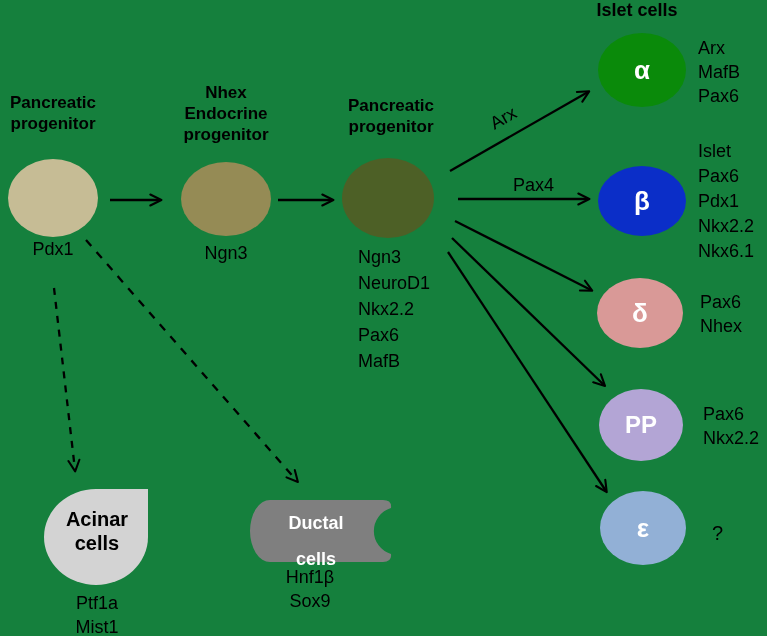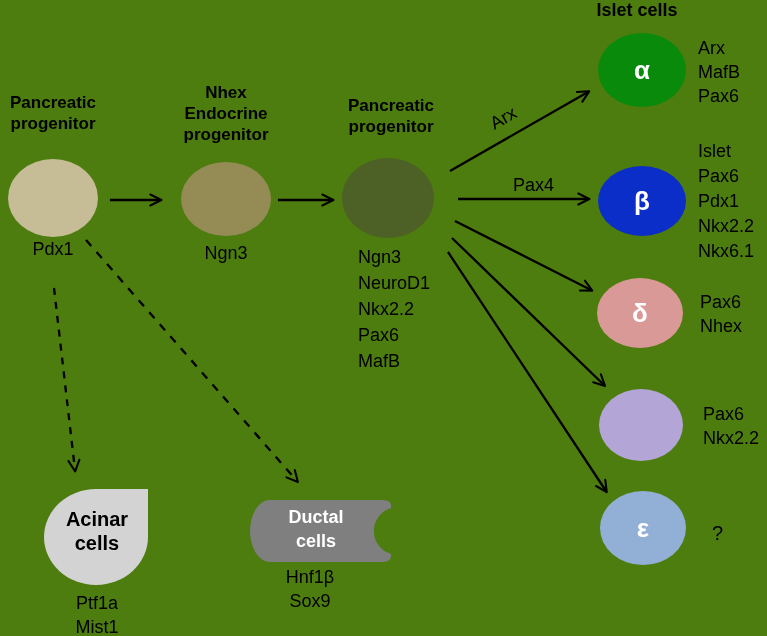--- a/index.html
+++ b/index.html
@@ -1,19 +1,19 @@
 <!DOCTYPE html>
 <html><head>
 <meta charset="utf-8">
 <style>
   html,body{margin:0;padding:0;background:#ffffff;}
   .canvas{
     position:relative;
     width:767px;height:636px;
-    background:#4d7c0f;
+    background:#15803d;
     font-family:"Liberation Sans", sans-serif;
     color:#000;
     overflow:hidden;
   }
   svg.layer{position:absolute;left:0;top:0;z-index:1;}
   .txt{position:absolute;z-index:2;white-space:pre-line;}
   .title{font-weight:bold;font-size:17px;line-height:21px;text-align:center;}
   .heading{font-weight:bold;font-size:18px;text-align:center;}
   .gene{font-size:18px;line-height:26px;}
   .gene-c{text-align:center;}
@@ -72,37 +72,38 @@
 Nkx2.2
 Pax6
 MafB</div>
 
   <div class="arrow-label" style="left:490px;top:108px;transform:rotate(-30deg);">Arx</div>
   <div class="arrow-label" style="left:513px;top:175px;">Pax4</div>
 
   <div class="txt sym" style="left:602px;top:54px;width:80px;font-size:26px;line-height:32px;">α</div>
   <div class="txt sym" style="left:602px;top:185px;width:80px;font-size:26px;line-height:32px;">β</div>
   <div class="txt sym" style="left:600px;top:297px;width:80px;font-size:26px;line-height:32px;">δ</div>
+  <div class="txt sym" style="left:601px;top:410px;width:80px;font-size:24px;line-height:30px;">PP</div>
   <div class="txt sym" style="left:603px;top:512px;width:80px;font-size:26px;line-height:32px;">ε</div>
 
   <div class="txt gene" style="left:698px;top:36px;line-height:24px;">Arx
 MafB
 Pax6</div>
   <div class="txt gene" style="left:698px;top:139px;line-height:25px;">Islet
 Pax6
 Pdx1
 Nkx2.2
 Nkx6.1</div>
   <div class="txt gene" style="left:700px;top:290px;line-height:24px;">Pax6
 Nhex</div>
   <div class="txt gene" style="left:703px;top:402px;line-height:24px;">Pax6
 Nkx2.2</div>
   <div class="txt gene" style="left:712px;top:520px;font-size:20px;">?</div>
 
   <div class="txt title" style="left:55px;top:507px;width:84px;font-size:20px;line-height:24px;">Acinar cells</div>
   <div class="txt gene gene-c" style="left:47px;top:591px;width:100px;line-height:24px;">Ptf1a
 Mist1</div>
 
-  <div class="txt title" style="left:276px;top:505px;width:80px;font-size:18px;line-height:24px;color:#ffffff;">Ductal cells</div>
+  <div class="txt title" style="left:276px;top:505px;width:80px;font-size:18px;line-height:36px;color:#ffffff;">Ductal cells</div>
   <div class="txt gene gene-c" style="left:260px;top:565px;width:100px;line-height:24px;">Hnf1β
 Sox9</div>
 
 </div>
 
 </body></html>

